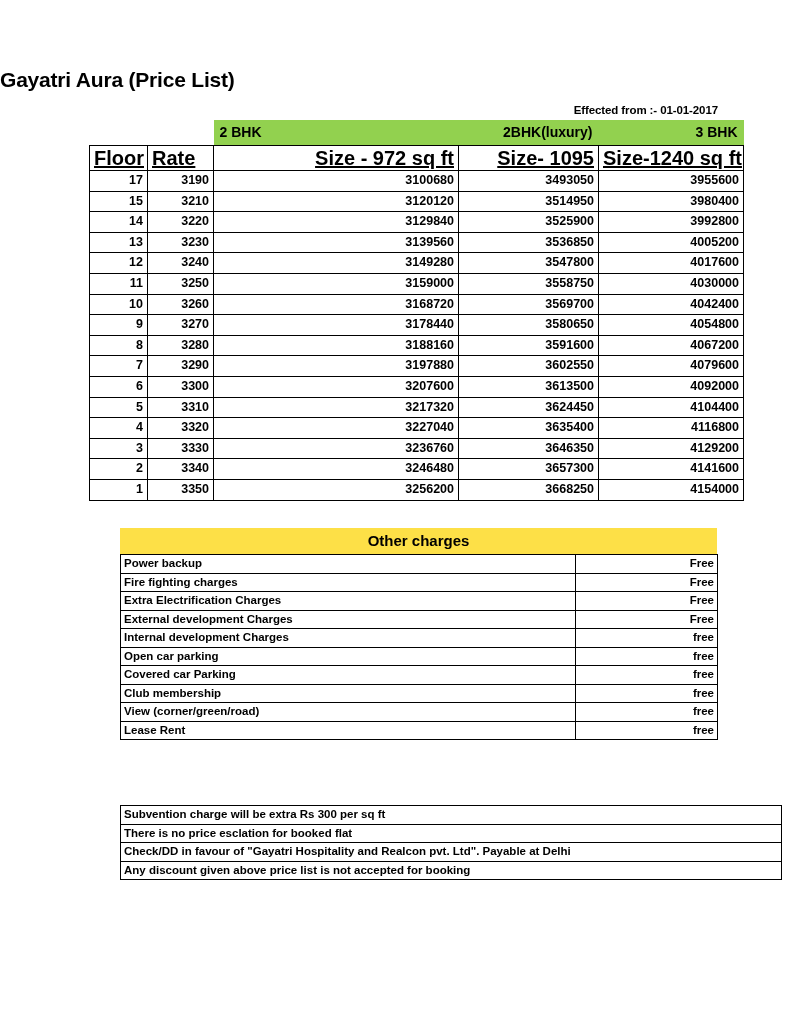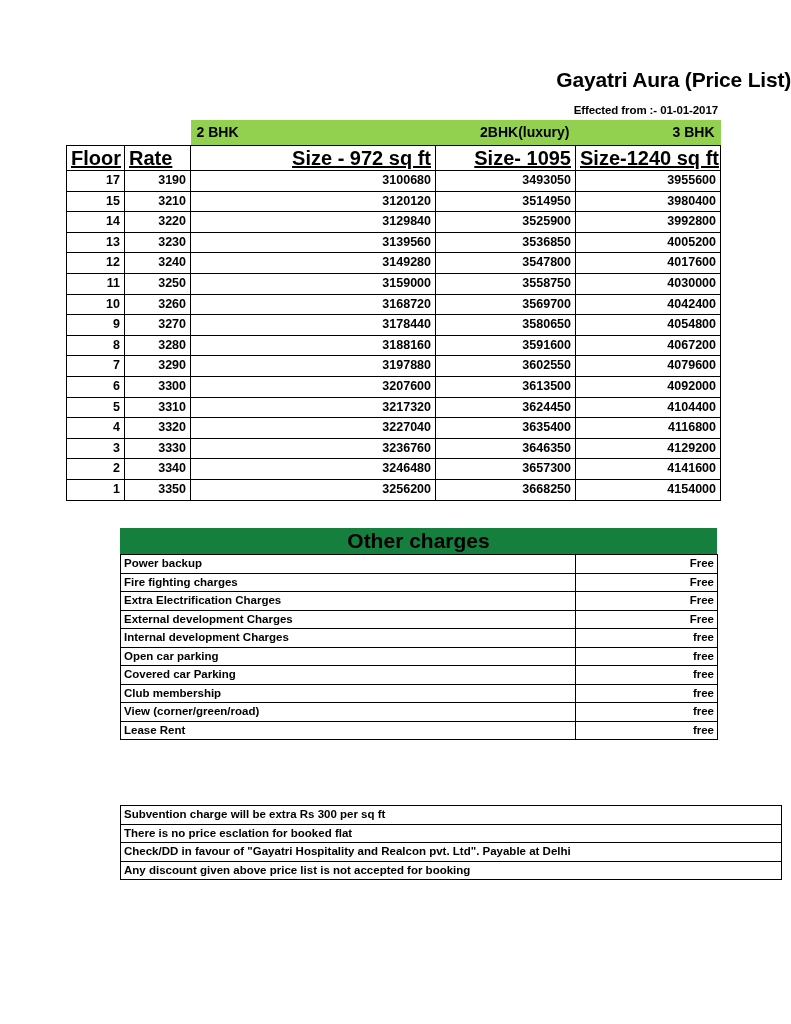--- a/index.html
+++ b/index.html
@@ -15,39 +15,39 @@
     color: #000000;
     overflow: hidden;
   }
 
   
   .page-title {
     position: absolute;
     left: 0;
     top: 68px;
     width: 791px;
-    text-align: right;
+    text-align: left;
     font-size: 21px;
     font-weight: bold;
     letter-spacing: -0.2px;
   }
 
   .effected-from {
     position: absolute;
     right: 73px;
     top: 104px;
     font-size: 11.5px;
     font-weight: bold;
     letter-spacing: -0.1px;
   }
 
   
   .price-table-wrap {
     position: absolute;
-    left: 53px;
+    left: 76px;
     top: 120px;
     width: 654px;
     padding-left: 13px;
   }
 
   table.grid {
     border-collapse: collapse;
     table-layout: fixed;
     width: 100%;
     font-size: 12.5px;
@@ -101,25 +101,25 @@
   col.c-3bhk  { width: 145px; }
 
   
   .other-wrap {
     position: absolute;
     left: 120px;
     top: 528px;
     width: 597px;
   }
   .other-title {
-    background: #15803d;
+    background: #fde047;
     height: 26px;
     line-height: 26px;
     text-align: center;
-    font-size: 21px;
+    font-size: 15px;
     font-weight: bold;
   }
   table.other {
     border-collapse: collapse;
     table-layout: fixed;
     width: 100%;
     font-size: 11.5px;
     font-weight: bold;
   }
   table.other td {

